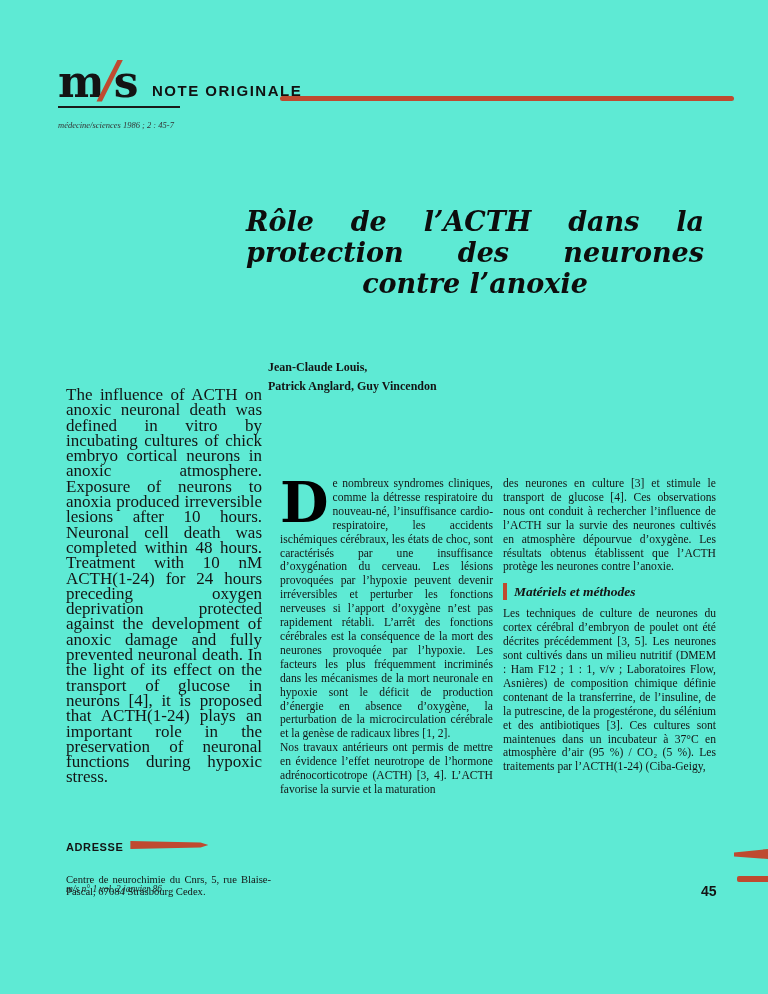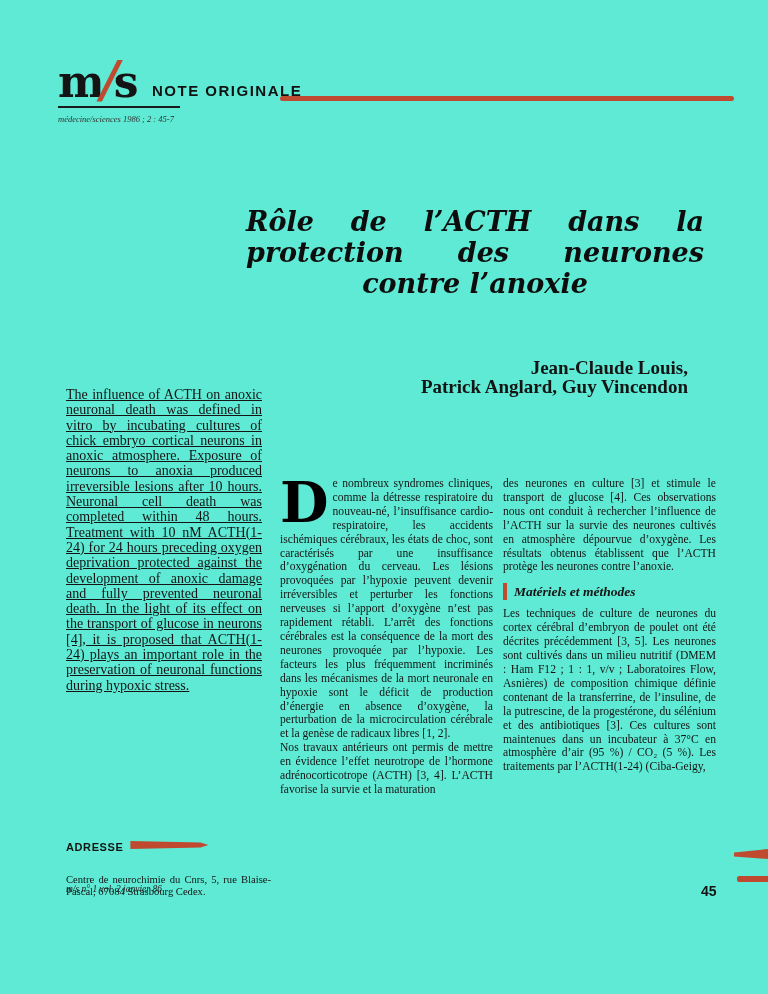--- a/index.html
+++ b/index.html
@@ -25,21 +25,21 @@
     padding-bottom:4px;
   }
   .logo-slash{
     font-style:italic;font-weight:bold;
     font-size:50px;
     margin:0 -3px 0 -2px;
   }
   .logo-cite{
     font-style:italic;
     font-size:8.5px;line-height:10px;
-    margin-top:6px;color:#333;
+    margin-top:12px;color:#333;
     white-space:nowrap;
   }
   .section-label{
     position:absolute;left:152px;top:82px;
     font-family:"Liberation Sans", sans-serif;
     font-weight:bold;font-size:15px;letter-spacing:1.5px;
     color:#111;
   }
   .masthead-rule{
     position:absolute;left:280px;top:96px;
@@ -52,39 +52,38 @@
     font-family:"DejaVu Serif", serif;
     font-weight:bold;font-style:italic;
     font-size:27px;line-height:31px;
     color:#0d0d0d;
   }
   .title-line{text-align:justify;text-align-last:justify;}
   .title-line.last{text-align:center;text-align-last:center;}
 
   .authors{
     position:absolute;left:268px;top:358px;width:420px;
-    text-align:right;
-    font-weight:bold;font-size:19px;line-height:19px;font-family:Liberation Serif, serif;
+    text-align:left;
+    font-weight:bold;font-size:12px;line-height:19px;font-family:Liberation Serif, serif;
   }
 
   
   .summary{
     position:absolute;left:66px;top:380px;width:196px;
   }
   .summary-head{
     background:#c7c7c2;
     border-top:1px solid #4a4a4a;
     padding:3px 9px 4px 9px;
     font-weight:bold;font-size:15px;
   }
   .summary-body{
     margin-top:7px;
-    font-size:14px;line-height:15.3px;
+    font-size:17px;line-height:15.3px;
     text-align:justify;
-    text-decoration:underline;
   }
 
   
   .col{position:absolute;top:477px;width:213px;}
   .col1{left:280px;}
   .col2{left:503px;}
   .col p{
     margin:0;
     font-size:11.6px;line-height:13.9px;
     text-align:justify;

